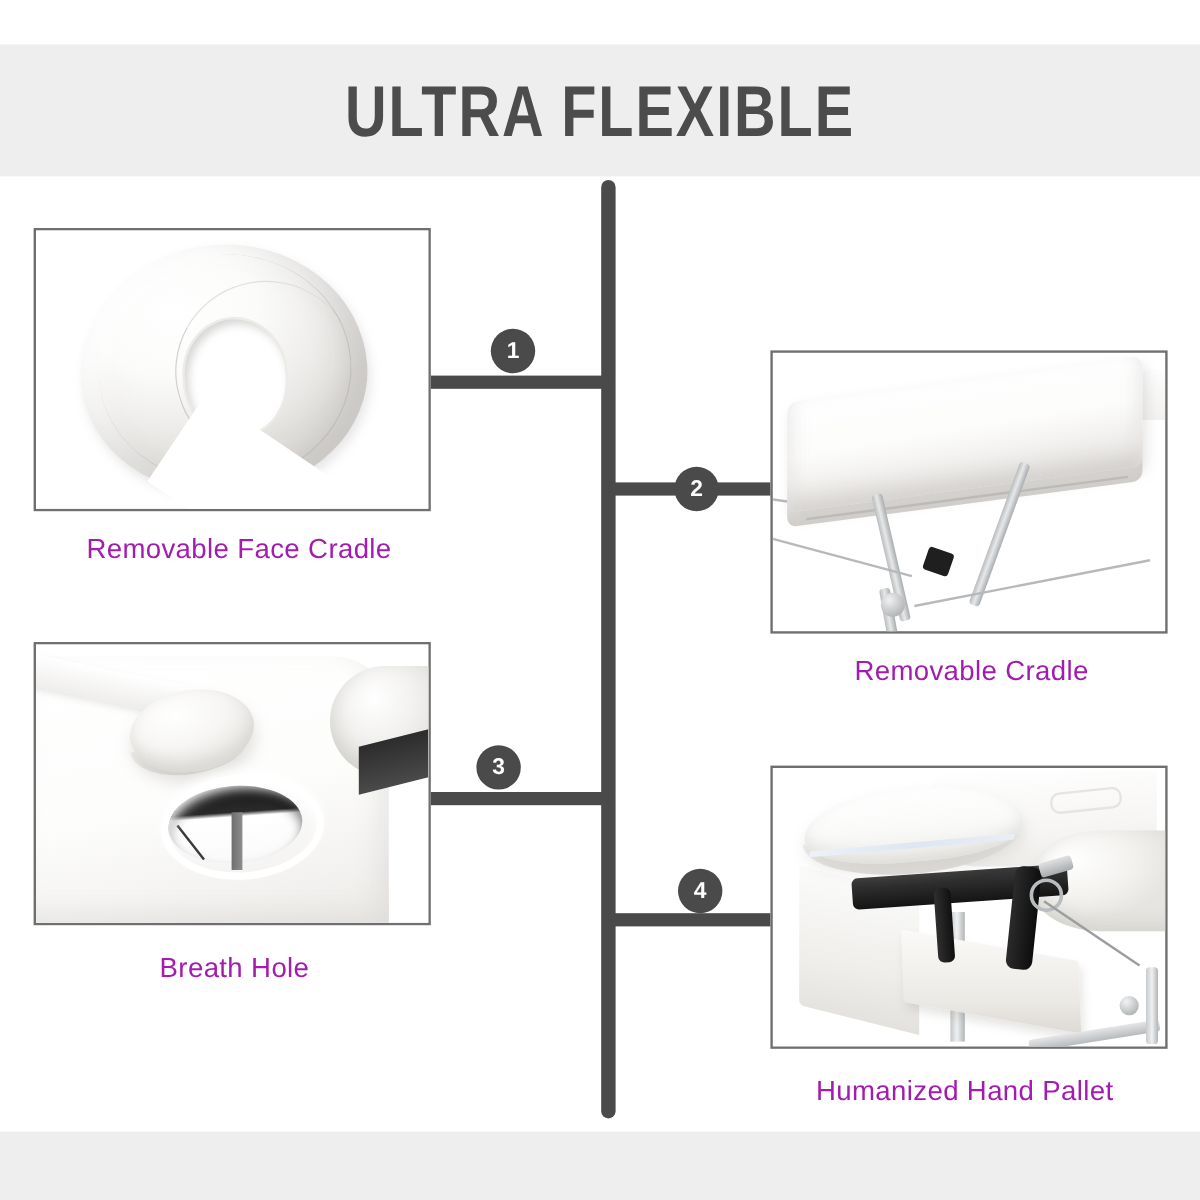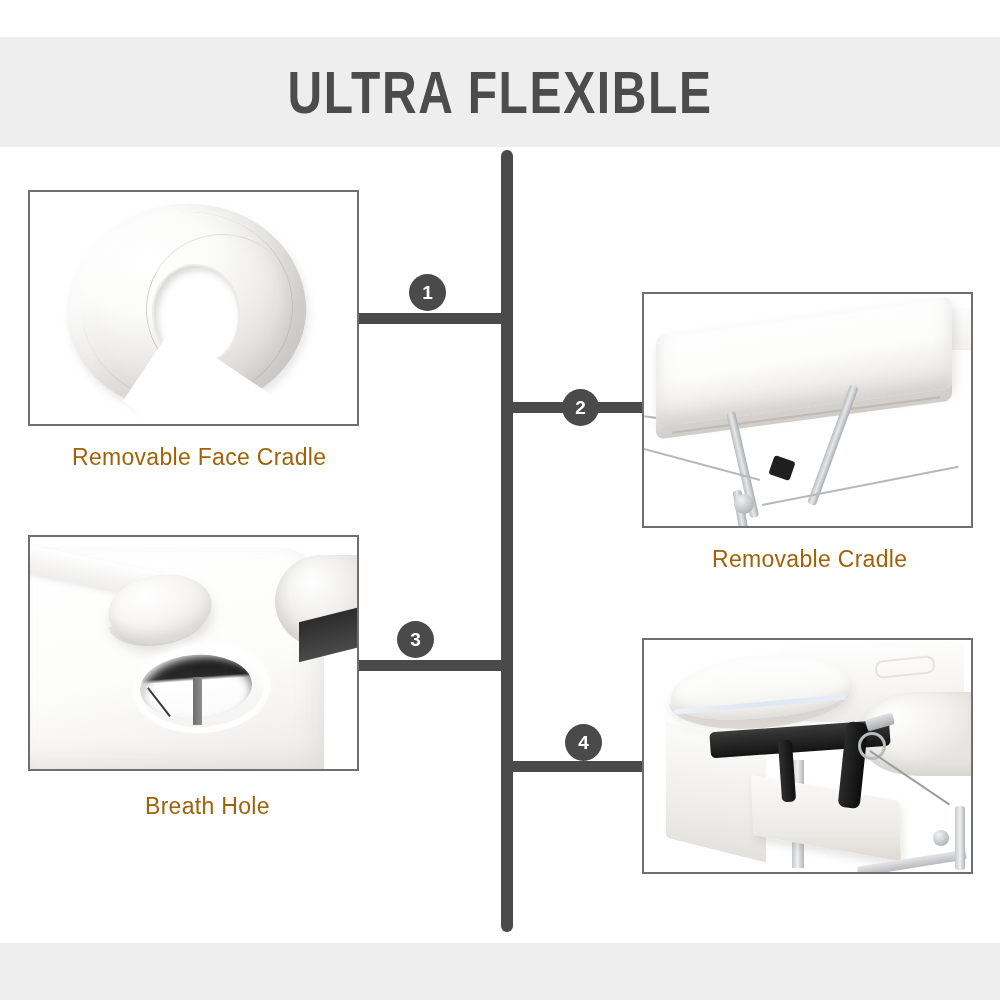--- a/index.html
+++ b/index.html
@@ -53,26 +53,26 @@
   .panel{position:absolute;border:2px solid #6f6f6f;background:#ffffff;overflow:hidden;}
   .p1{left:28px;top:190px;width:327px;height:232px;}
   .p2{left:642px;top:292px;width:327px;height:232px;}
   .p3{left:28px;top:535px;width:327px;height:232px;}
   .p4{left:642px;top:638px;width:327px;height:232px;}
 
   .photo{position:absolute;inset:0;background:#ffffff;}
 
   .caption{
     position:absolute;
-    font-size:23px;color:#a16207;font-weight:400;white-space:nowrap;
+    font-size:23px;color:#a21caf;font-weight:400;white-space:nowrap;
     letter-spacing:.3px;
   }
   .c1{left:72px;top:444px;}
   .c2{left:712px;top:546px;}
-  .c3{left:133px;top:793px;margin-left:12px;}
+  .c3{left:133px;top:793px;}
   .c4{left:680px;top:896px;}
 
   
   .cradle-wrap{position:absolute;left:38px;top:8px;width:250px;height:216px;}
   .cradle-outer{
     position:absolute;left:0;top:4px;width:238px;height:208px;
     border-radius:50% 50% 50% 50%/52% 52% 48% 48%;
     background:
       radial-gradient(ellipse 70% 60% at 34% 26%, #ffffff 0%, #fbfbfa 42%, #efeeec 72%, #e2e0dd 100%);
     box-shadow:inset -14px -12px 26px rgba(150,148,144,.34),
@@ -394,14 +394,15 @@
       <div class="hp-cradle"></div>
       <div class="hp-piping"></div>
       <div class="hp-hook"></div>
       <div class="hp-latch"></div>
       <div class="hp-cable"></div>
       <div class="hp-frame"></div>
       <div class="hp-frame2"></div>
       <div class="hp-joint2"></div>
     </div>
   </div>
+  <div class="caption c4">Humanized Hand Pallet</div>
 
 </div>
 
 </body></html>

